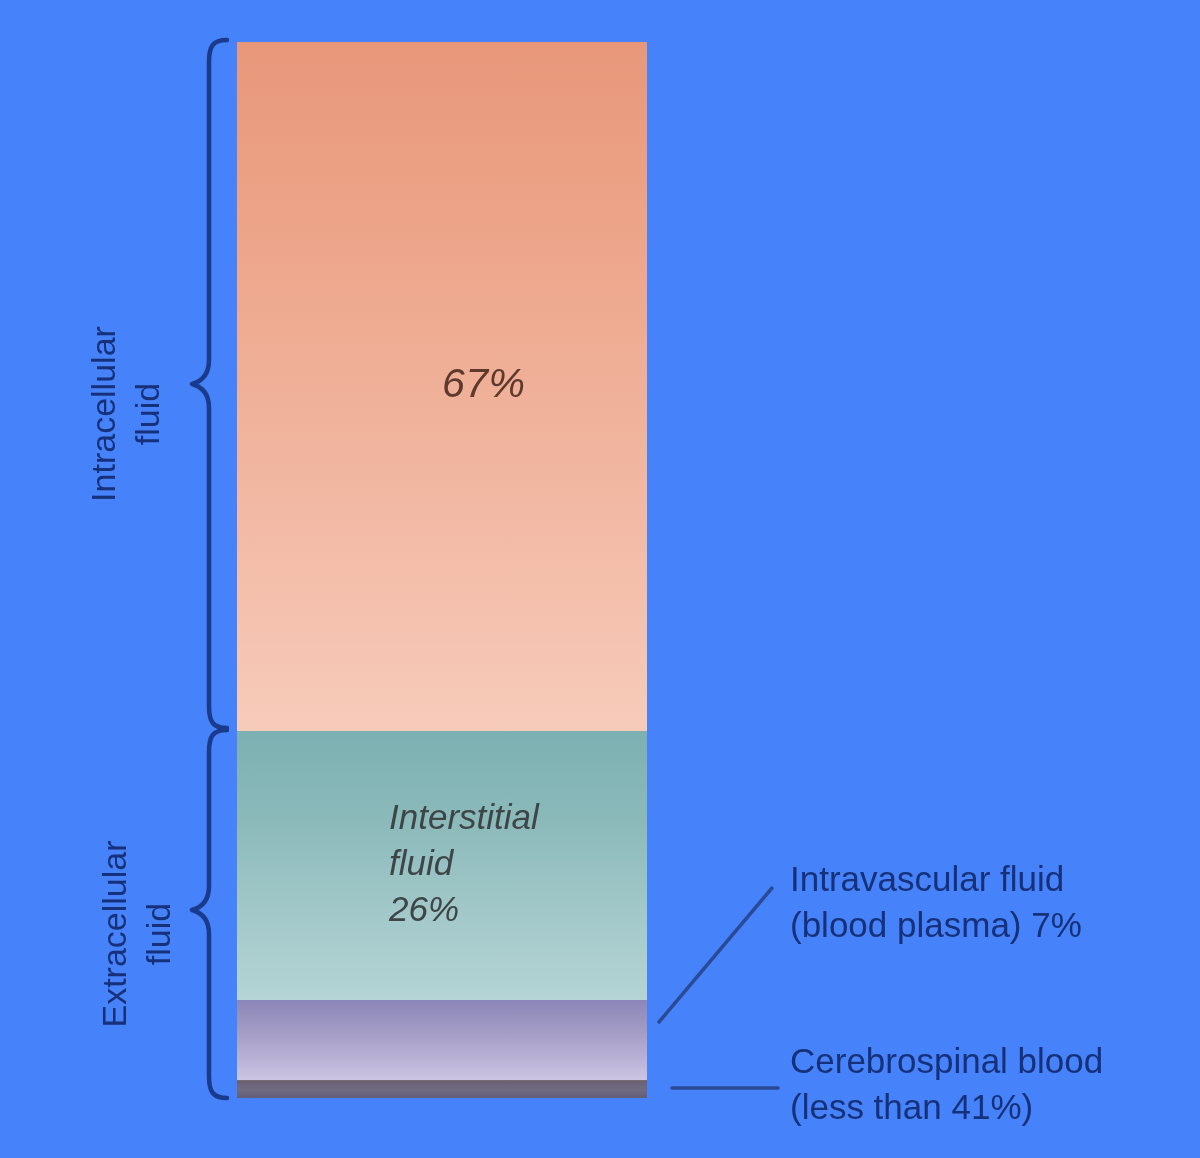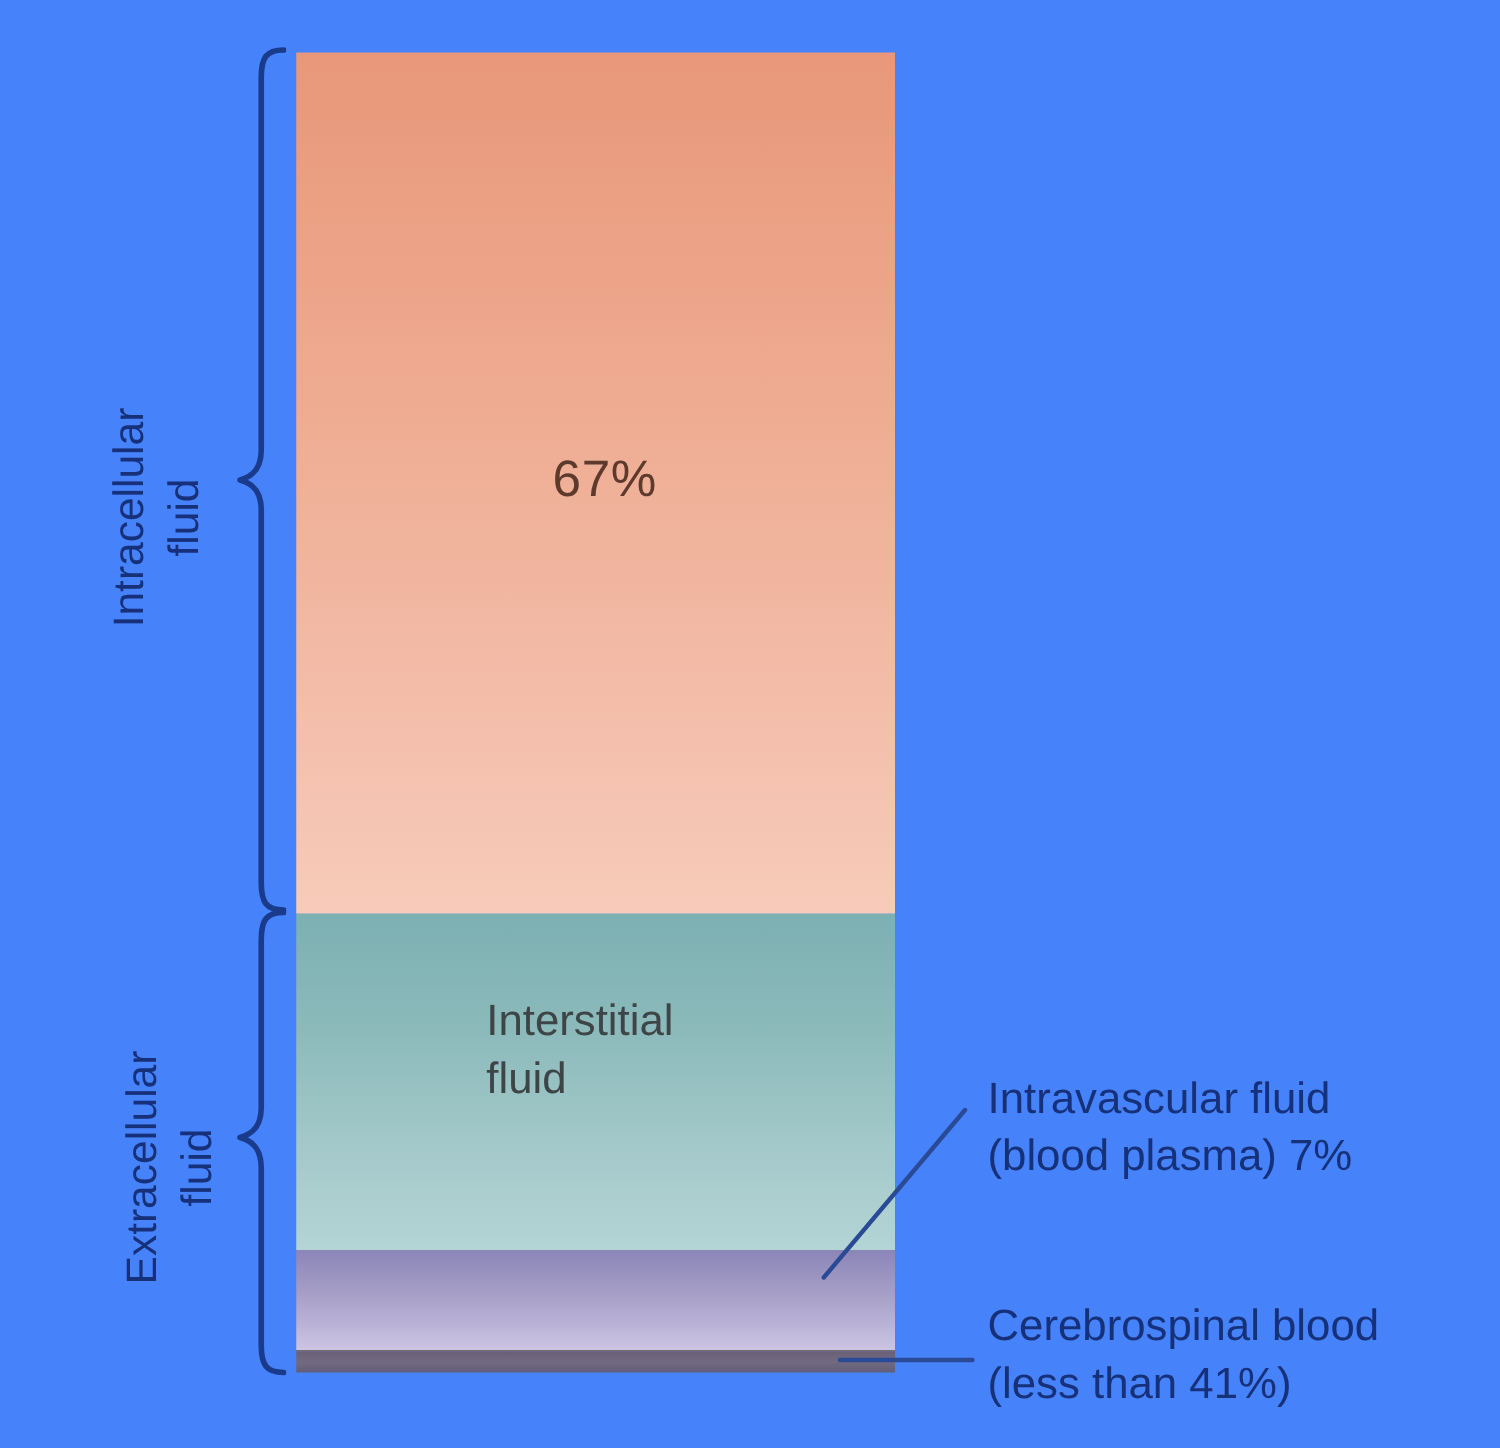--- a/index.html
+++ b/index.html
@@ -17,22 +17,23 @@
     position: relative;
     width: 1200px;
     height: 1158px;
   }
 
   
   .bar {
     position: absolute;
     left: 237px;
     top: 42px;
-    width: 479px;
+    width: 410px;
     height: 1056px;
+    font-style: italic;
   }
   .seg {
     position: absolute;
     left: 0;
     width: 100%;
     box-sizing: border-box;
   }
   .seg-icf {
     top: 0;
     height: 689px;
@@ -141,20 +142,21 @@
     <div class="seg seg-icf"></div>
     <div class="seg seg-interstitial"></div>
     <div class="seg seg-intravascular"></div>
     <div class="seg seg-csf"></div>
 
     <div class="label-icf-pct">67%</div>
 
     <div class="label-interstitial">
       <div>Interstitial</div>
       <div>fluid</div>
+      <div>26%</div>
     </div>
   </div>
 
   <svg class="brace brace-icf" width="46" height="698" viewBox="0 0 46 698">
     <path d="M44 4 C 30 4, 26 10, 26 26 L 26 324 C 26 338, 20 345, 9 348 C 20 351, 26 358, 26 372 L 26 670 C 26 686, 30 692, 44 692" fill="none" stroke="#1a3a8c" stroke-width="4.5" stroke-linecap="round" stroke-linejoin="round"></path>
   </svg>
 
   <svg class="brace brace-ecf" width="46" height="378" viewBox="0 0 46 378">
     <path d="M44 4 C 30 4, 26 10, 26 26 L 26 160 C 26 174, 20 181, 9 184 C 20 187, 26 194, 26 208 L 26 350 C 26 366, 30 372, 44 372" fill="none" stroke="#1a3a8c" stroke-width="4.5" stroke-linecap="round" stroke-linejoin="round"></path>
   </svg>

